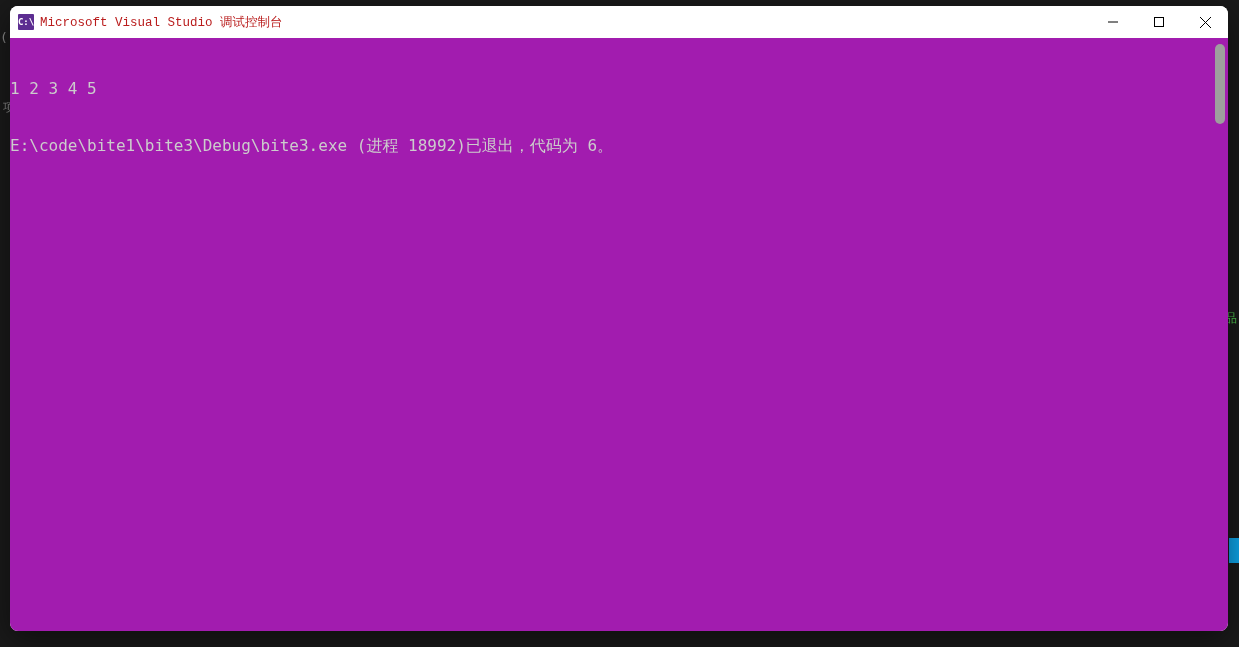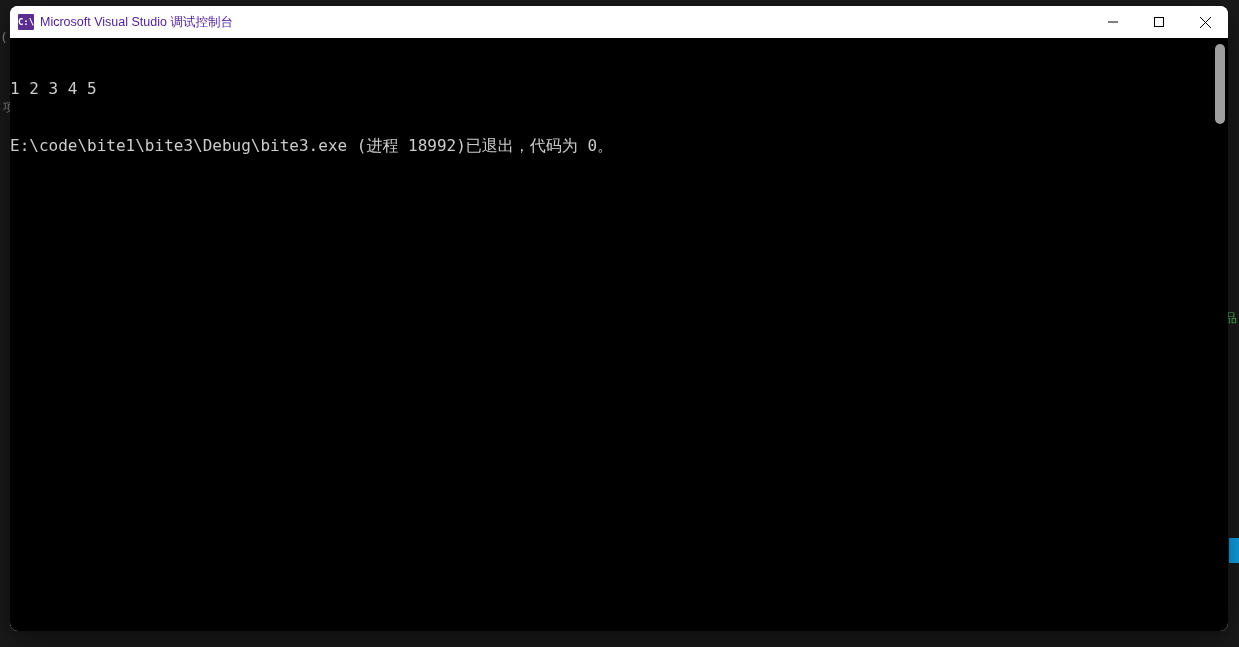--- a/index.html
+++ b/index.html
@@ -76,22 +76,23 @@
       justify-content: center;
       color: white;
       font-size: 9px;
       font-weight: bold;
       margin-right: 6px;
       font-family: Consolas, monospace;
       border-radius: 1px;
     }
     .title-text {
       font-size: 12.5px;
-      color: #4c1d95;
+      color: #b91c1c;
       flex: 1;
+      font-family: Liberation Mono, monospace;
     }
     .window-controls {
       display: flex;
       height: 100%;
     }
     .win-btn {
       width: 46px;
       height: 100%;
       display: flex;
       align-items: center;
@@ -101,21 +102,21 @@
     .win-btn svg {
       width: 10px;
       height: 10px;
     }
     .win-btn.close svg {
       width: 11px;
       height: 11px;
     }
     .console-area {
       flex: 1;
-      background: #000000;
+      background: #a21caf;
       position: relative;
       padding: 3px 0 0 0;
       font-family: "NSimSun", SimSun, Consolas, monospace;
       font-size: 16px;
       line-height: 19px;
       color: #cccccc;
       white-space: pre;
       overflow: hidden;
     }
     .console-line {
@@ -164,18 +165,18 @@
       <div class="win-btn close">
         <svg viewBox="0 0 11 11">
             <line x1="0" y1="0" x2="11" y2="11" stroke="black" stroke-width="1"></line>
             <line x1="11" y1="0" x2="0" y2="11" stroke="black" stroke-width="1"></line>
           </svg>
       </div>
     </div>
   </div>
   <div class="console-area">
     <div class="console-line">1 2 3 4 5</div>
-    <div class="console-line">E:\code\bite1\bite3\Debug\bite3.exe (进程 18992)已退出，代码为 0。</div>
+    <div class="console-line">E:\code\bite1\bite3\Debug\bite3.exe (进程 18992)已退出，代码为 6。</div>
     <div class="scrollbar-track">
       <div class="scrollbar"></div>
     </div>
   </div>
 </div>
 
 </body></html>

